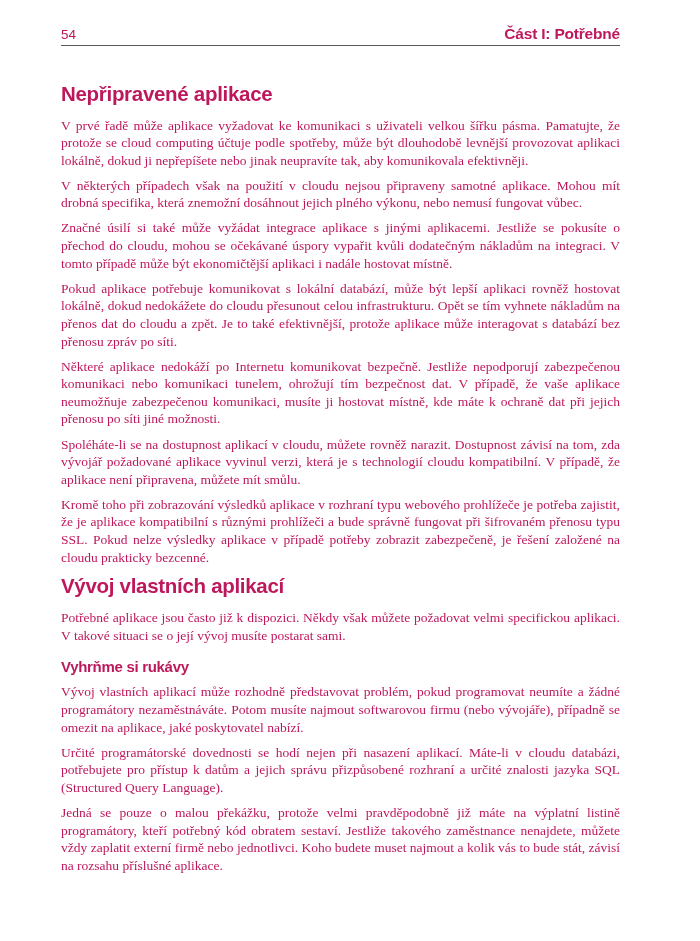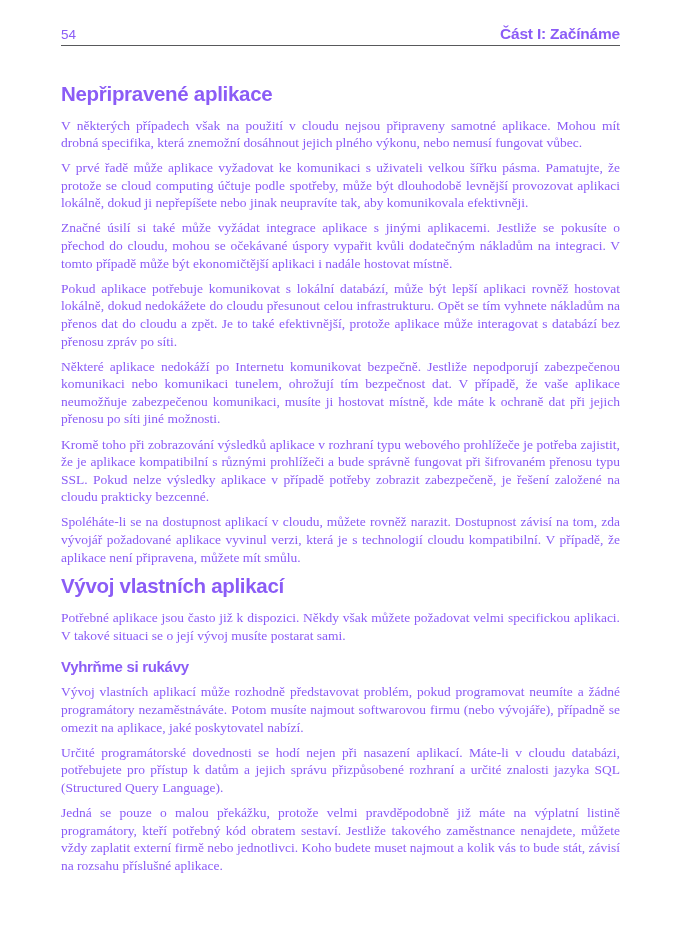--- a/index.html
+++ b/index.html
@@ -7,21 +7,21 @@
     padding: 0;
     background: #ffffff;
   }
   .page {
     position: relative;
     width: 700px;
     height: 941px;
     background: #ffffff;
     box-sizing: border-box;
     padding: 26px 80px 0 61px;
-    color: #8b5cf6;
+    color: #be185d;
     overflow: hidden;
   }
   .running-header {
     display: flex;
     justify-content: space-between;
     align-items: flex-end;
     border-bottom: 1.5px solid #58595b;
     padding-bottom: 3px;
     font-family: "Liberation Sans", sans-serif;
   }
@@ -67,34 +67,34 @@
     hyphens: none;
   }
 </style>
 </head>
 <body>
 
 <div class="page">
 
   <header class="running-header">
     <span class="pagenum">54</span>
-    <span class="chapter">Část I: Začínáme</span>
+    <span class="chapter">Část I: Potřebné</span>
   </header>
 
   <main class="content">
 
     <h1 class="section-heading first">Nepřipravené aplikace</h1>
 
+    <p class="body-par">V prvé řadě může aplikace vyžadovat ke komunikaci s uživateli velkou šířku pásma. Pamatujte, že protože se cloud computing účtuje podle spotřeby, může být dlouhodobě levnější provozovat aplikaci lokálně, dokud ji nepřepíšete nebo jinak neupravíte tak, aby komunikovala efektivněji.</p>
     <p class="body-par">V některých případech však na použití v cloudu nejsou připraveny samotné aplikace. Mohou mít drobná specifika, která znemožní dosáhnout jejich plného výkonu, nebo nemusí fungovat vůbec.</p>
-    <p class="body-par">V prvé řadě může aplikace vyžadovat ke komunikaci s uživateli velkou šířku pásma. Pamatujte, že protože se cloud computing účtuje podle spotřeby, může být dlouhodobě levnější provozovat aplikaci lokálně, dokud ji nepřepíšete nebo jinak neupravíte tak, aby komunikovala efektivněji.</p>
     <p class="body-par">Značné úsilí si také může vyžádat integrace aplikace s jinými aplikacemi. Jestliže se pokusíte o přechod do cloudu, mohou se očekávané úspory vypařit kvůli dodatečným nákladům na integraci. V tomto případě může být ekonomičtější aplikaci i nadále hostovat místně.</p>
     <p class="body-par">Pokud aplikace potřebuje komunikovat s lokální databází, může být lepší aplikaci rovněž hostovat lokálně, dokud nedokážete do cloudu přesunout celou infrastrukturu. Opět se tím vyhnete nákladům na přenos dat do cloudu a zpět. Je to také efektivnější, protože aplikace může interagovat s databází bez přenosu zpráv po síti.</p>
     <p class="body-par">Některé aplikace nedokáží po Internetu komunikovat bezpečně. Jestliže nepodporují zabezpečenou komunikaci nebo komunikaci tunelem, ohrožují tím bezpečnost dat. V případě, že vaše aplikace neumožňuje zabezpečenou komunikaci, musíte ji hostovat místně, kde máte k ochraně dat při jejich přenosu po síti jiné možnosti.</p>
+    <p class="body-par">Spoléháte-li se na dostupnost aplikací v cloudu, můžete rovněž narazit. Dostupnost závisí na tom, zda vývojář požadované aplikace vyvinul verzi, která je s technologií cloudu kompatibilní. V případě, že aplikace není připravena, můžete mít smůlu.</p>
     <p class="body-par">Kromě toho při zobrazování výsledků aplikace v rozhraní typu webového prohlížeče je potřeba zajistit, že je aplikace kompatibilní s různými prohlížeči a bude správně fungovat při šifrovaném přenosu typu SSL. Pokud nelze výsledky aplikace v případě potřeby zobrazit zabezpečeně, je řešení založené na cloudu prakticky bezcenné.</p>
-    <p class="body-par">Spoléháte-li se na dostupnost aplikací v cloudu, můžete rovněž narazit. Dostupnost závisí na tom, zda vývojář požadované aplikace vyvinul verzi, která je s technologií cloudu kompatibilní. V případě, že aplikace není připravena, můžete mít smůlu.</p>
 
     <h1 class="section-heading second">Vývoj vlastních aplikací</h1>
 
     <p class="body-par">Potřebné aplikace jsou často již k dispozici. Někdy však můžete požadovat velmi specifickou aplikaci. V takové situaci se o její vývoj musíte postarat sami.</p>
 
     <h2 class="subsection-heading">Vyhrňme si rukávy</h2>
 
     <p class="body-par">Vývoj vlastních aplikací může rozhodně představovat problém, pokud programovat neumíte a žádné programátory nezaměstnáváte. Potom musíte najmout softwarovou firmu (nebo vývojáře), případně se omezit na aplikace, jaké poskytovatel nabízí.</p>
     <p class="body-par">Určité programátorské dovednosti se hodí nejen při nasazení aplikací. Máte-li v cloudu databázi, potřebujete pro přístup k datům a jejich správu přizpůsobené rozhraní a určité znalosti jazyka SQL (Structured Query Language).</p>
     <p class="body-par">Jedná se pouze o malou překážku, protože velmi pravděpodobně již máte na výplatní listině programátory, kteří potřebný kód obratem sestaví. Jestliže takového zaměstnance nenajdete, můžete vždy zaplatit externí firmě nebo jednotlivci. Koho budete muset najmout a kolik vás to bude stát, závisí na rozsahu příslušné aplikace.</p>

